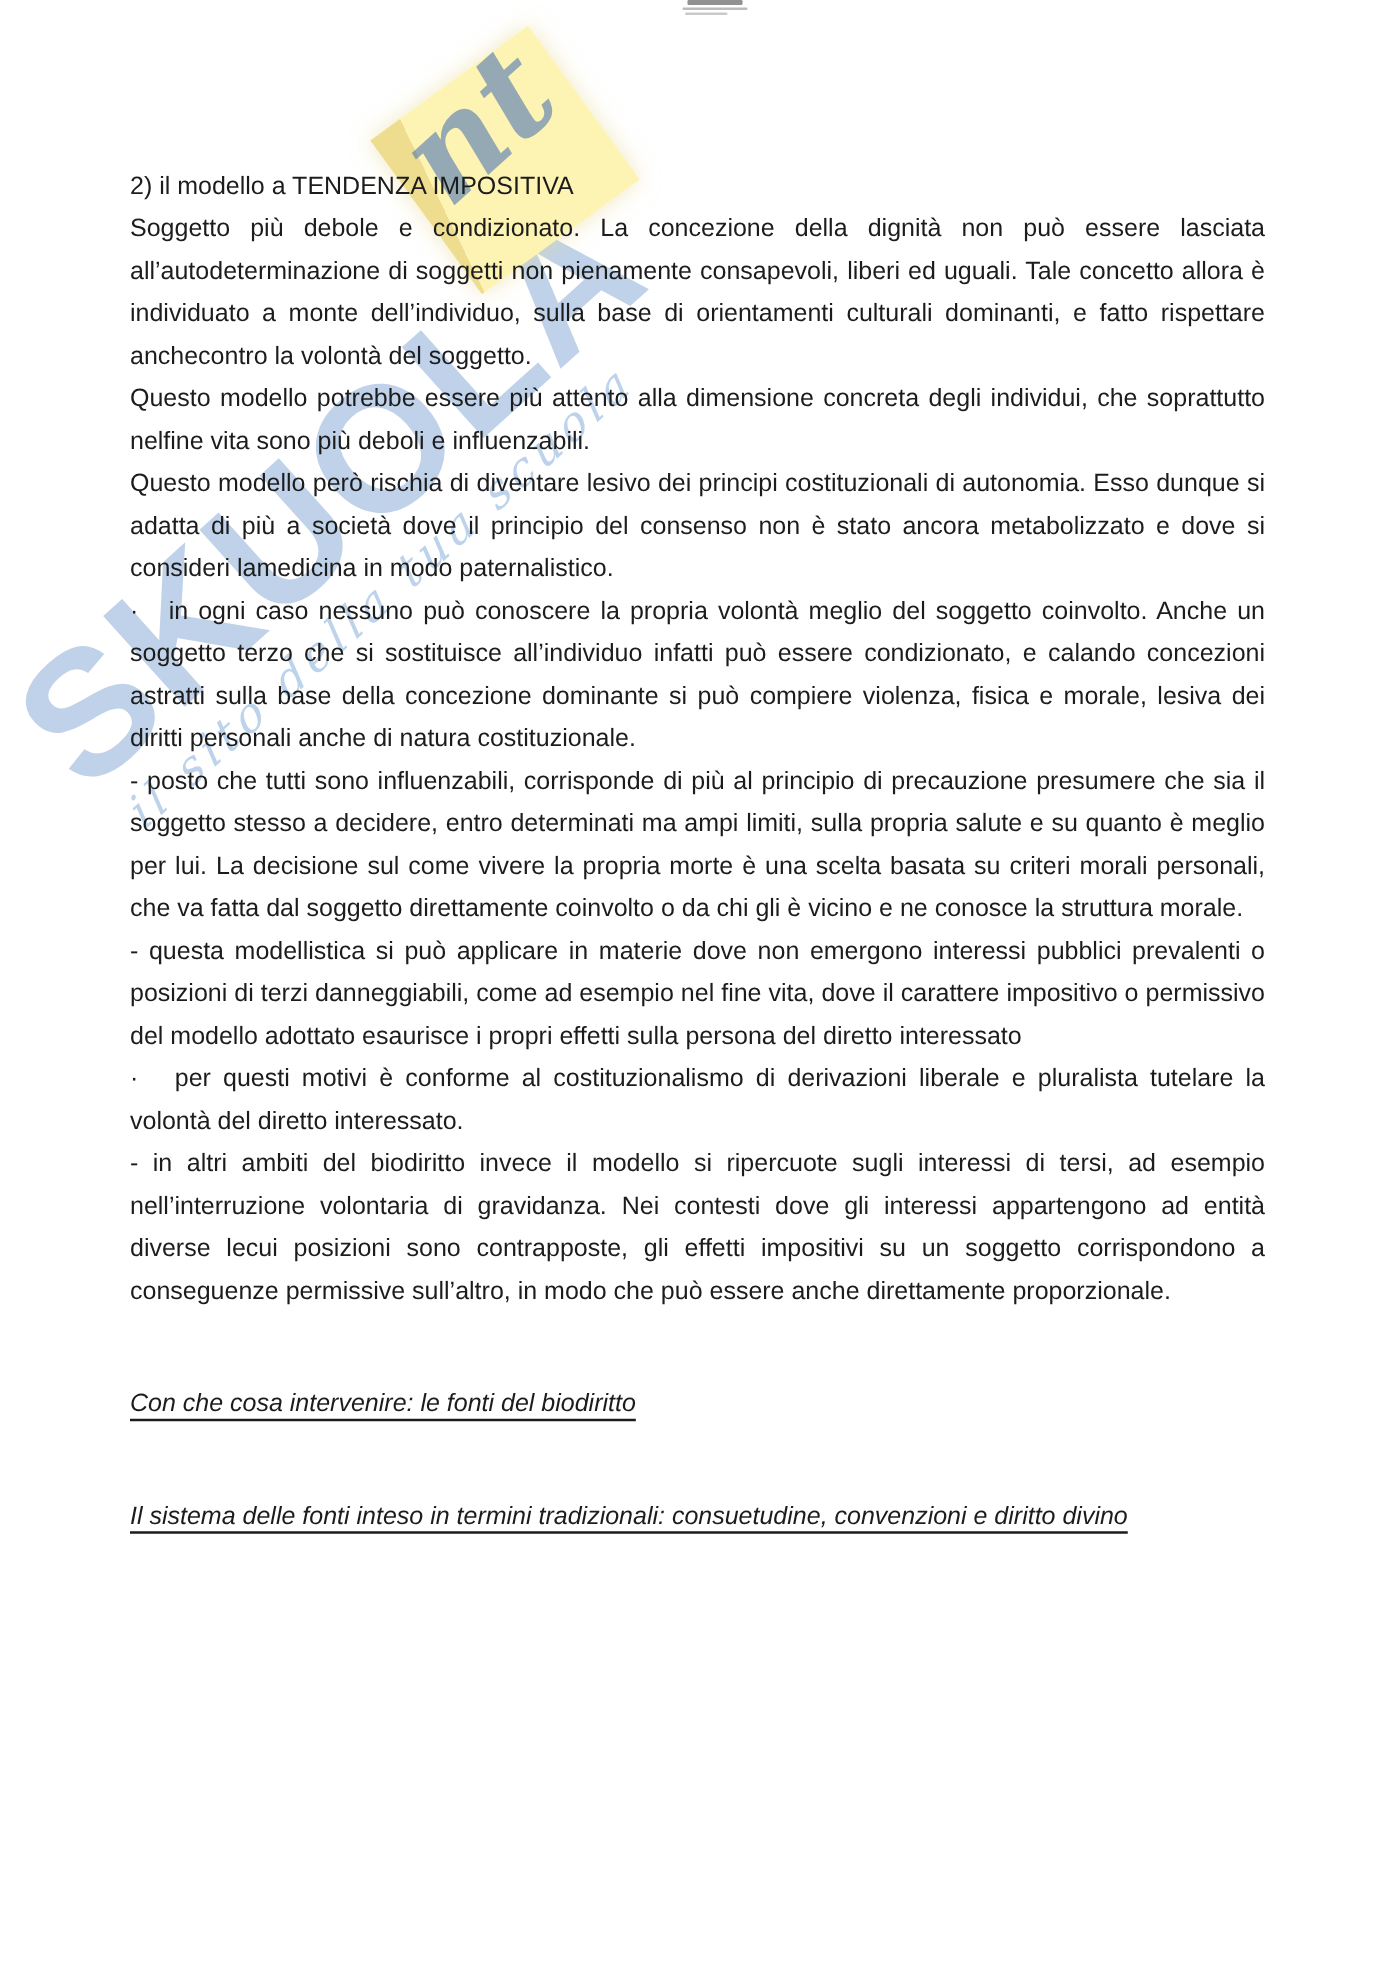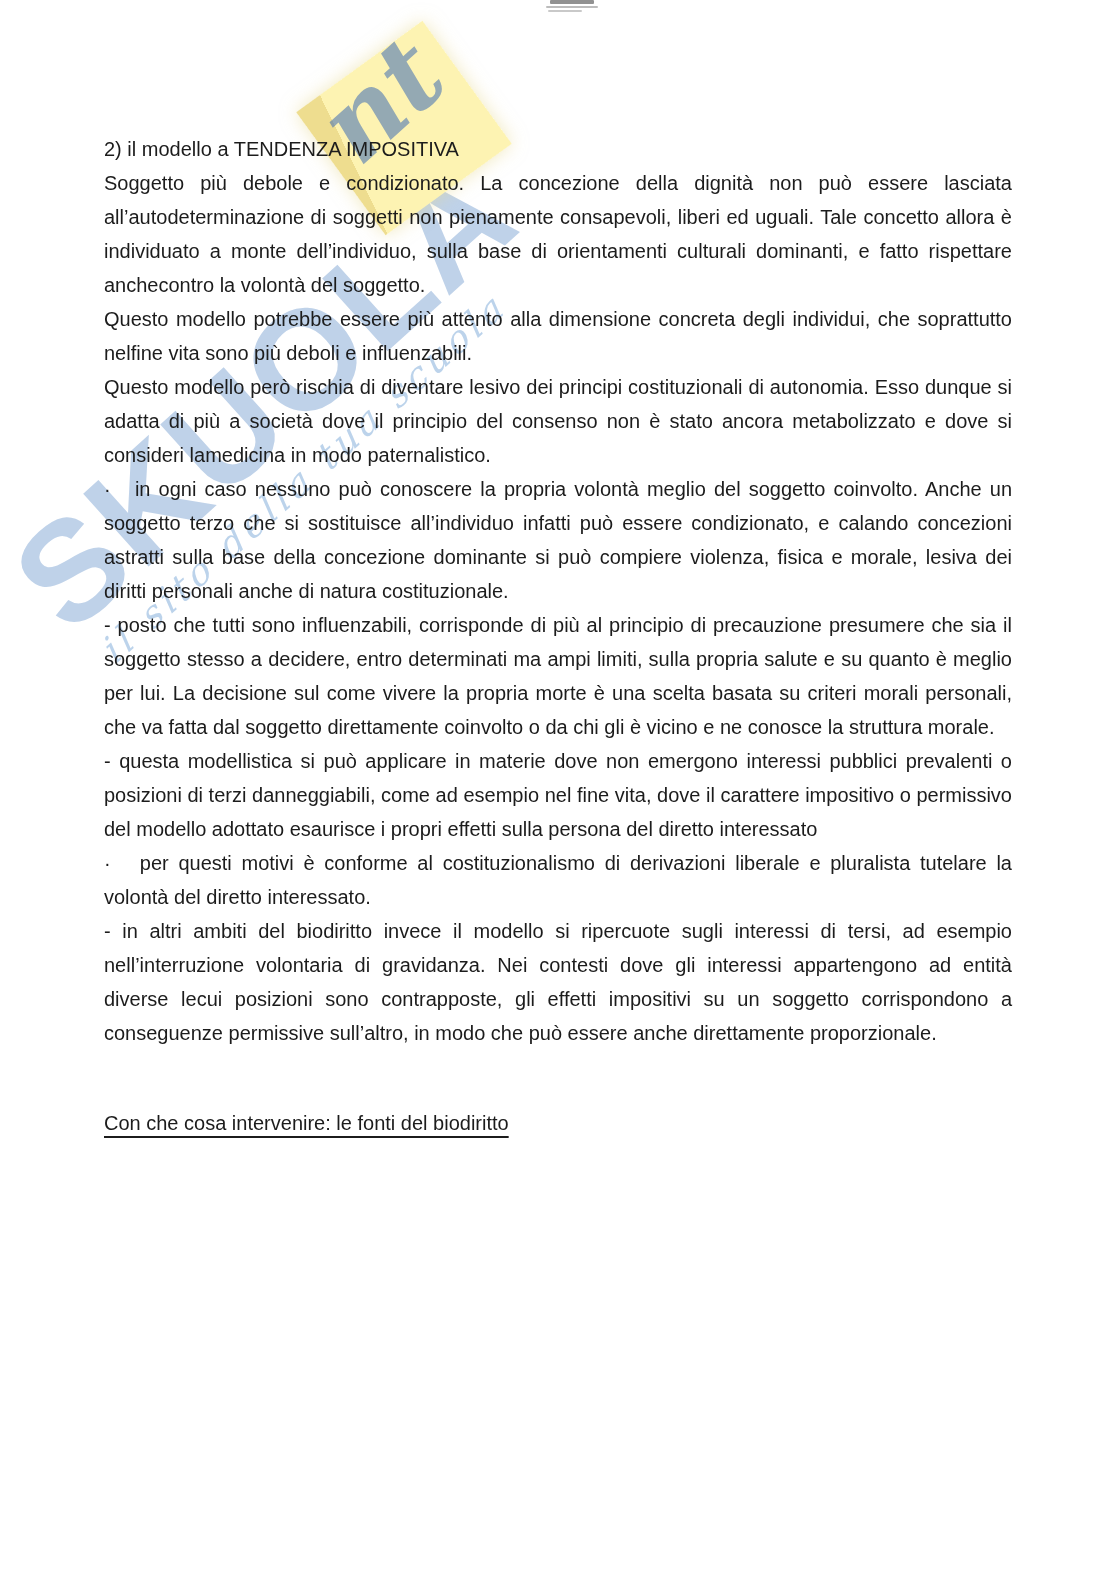--- a/index.html
+++ b/index.html
@@ -58,21 +58,21 @@
     color:#1c1c1c;
     font-size:20px;line-height:34px;
     text-align:justify;
   }
   .content p{margin:0;}
   .b-underline{
     text-decoration:underline;
     text-decoration-thickness:2px;
     text-underline-offset:6px;
   }
-  .gap-before{margin-top:56px !important;}
+  .gap-before{margin-top:56px !important;font-style:italic;}
 </style>
 </head>
 <body>
 
 <div class="page">
 
   <div class="watermark">
     <div class="wm-brand">SKUOLA</div>
     <div class="wm-postit">
       <span class="wm-postit-script">nt</span>
@@ -90,15 +90,16 @@
     <p>2) il modello a TENDENZA IMPOSITIVA</p>
     <p>Soggetto più debole e condizionato. La concezione della dignità non può essere lasciata all’autodeterminazione di soggetti non pienamente consapevoli, liberi ed uguali. Tale concetto allora è individuato a monte dell’individuo, sulla base di orientamenti culturali dominanti, e fatto rispettare anchecontro la volontà del soggetto.</p>
     <p>Questo modello potrebbe essere più attento alla dimensione concreta degli individui, che soprattutto nelfine vita sono più deboli e influenzabili.</p>
     <p>Questo modello però rischia di diventare lesivo dei principi costituzionali di autonomia. Esso dunque si adatta di più a società dove il principio del consenso non è stato ancora metabolizzato e dove si consideri lamedicina in modo paternalistico.</p>
     <p>·&nbsp;&nbsp;&nbsp;in ogni caso nessuno può conoscere la propria volontà meglio del soggetto coinvolto. Anche un soggetto&nbsp;terzo che si sostituisce all’individuo infatti può essere condizionato, e calando concezioni astratti sulla base della concezione dominante si può compiere violenza, fisica e morale, lesiva dei diritti personali anche di natura costituzionale.</p>
     <p>-&nbsp;posto che tutti sono influenzabili, corrisponde di più al principio di precauzione presumere che sia il soggetto stesso a decidere, entro determinati ma ampi limiti, sulla propria salute e su quanto è meglio per lui. La decisione sul come vivere la propria morte è una scelta basata su criteri morali personali, che va fatta dal soggetto direttamente coinvolto o da chi gli è vicino e ne conosce la struttura morale.</p>
     <p>-&nbsp;questa modellistica si può applicare in materie dove non emergono interessi pubblici prevalenti o posizioni di terzi danneggiabili, come ad esempio nel fine vita, dove il carattere impositivo o permissivo del modello adottato esaurisce i propri effetti sulla persona del diretto interessato</p>
     <p>·&nbsp;&nbsp;&nbsp;per questi motivi è conforme al costituzionalismo di derivazioni liberale e pluralista tutelare la volontà&nbsp;del diretto interessato.</p>
     <p>-&nbsp;in altri ambiti del biodiritto invece il modello si ripercuote sugli interessi di tersi, ad esempio nell’interruzione volontaria di gravidanza. Nei contesti dove gli interessi appartengono ad entità diverse lecui posizioni sono contrapposte, gli effetti impositivi su un soggetto corrispondono a conseguenze permissive sull’altro, in modo che può essere anche direttamente proporzionale.</p>
     <p class="b-underline gap-before">Con che cosa intervenire: le fonti del biodiritto</p>
+    <p class="b-underline gap-before">Il sistema delle fonti inteso in termini tradizionali: consuetudine, convenzioni e diritto divino</p>
   </div>
 
 </div>
 
 </body></html>

